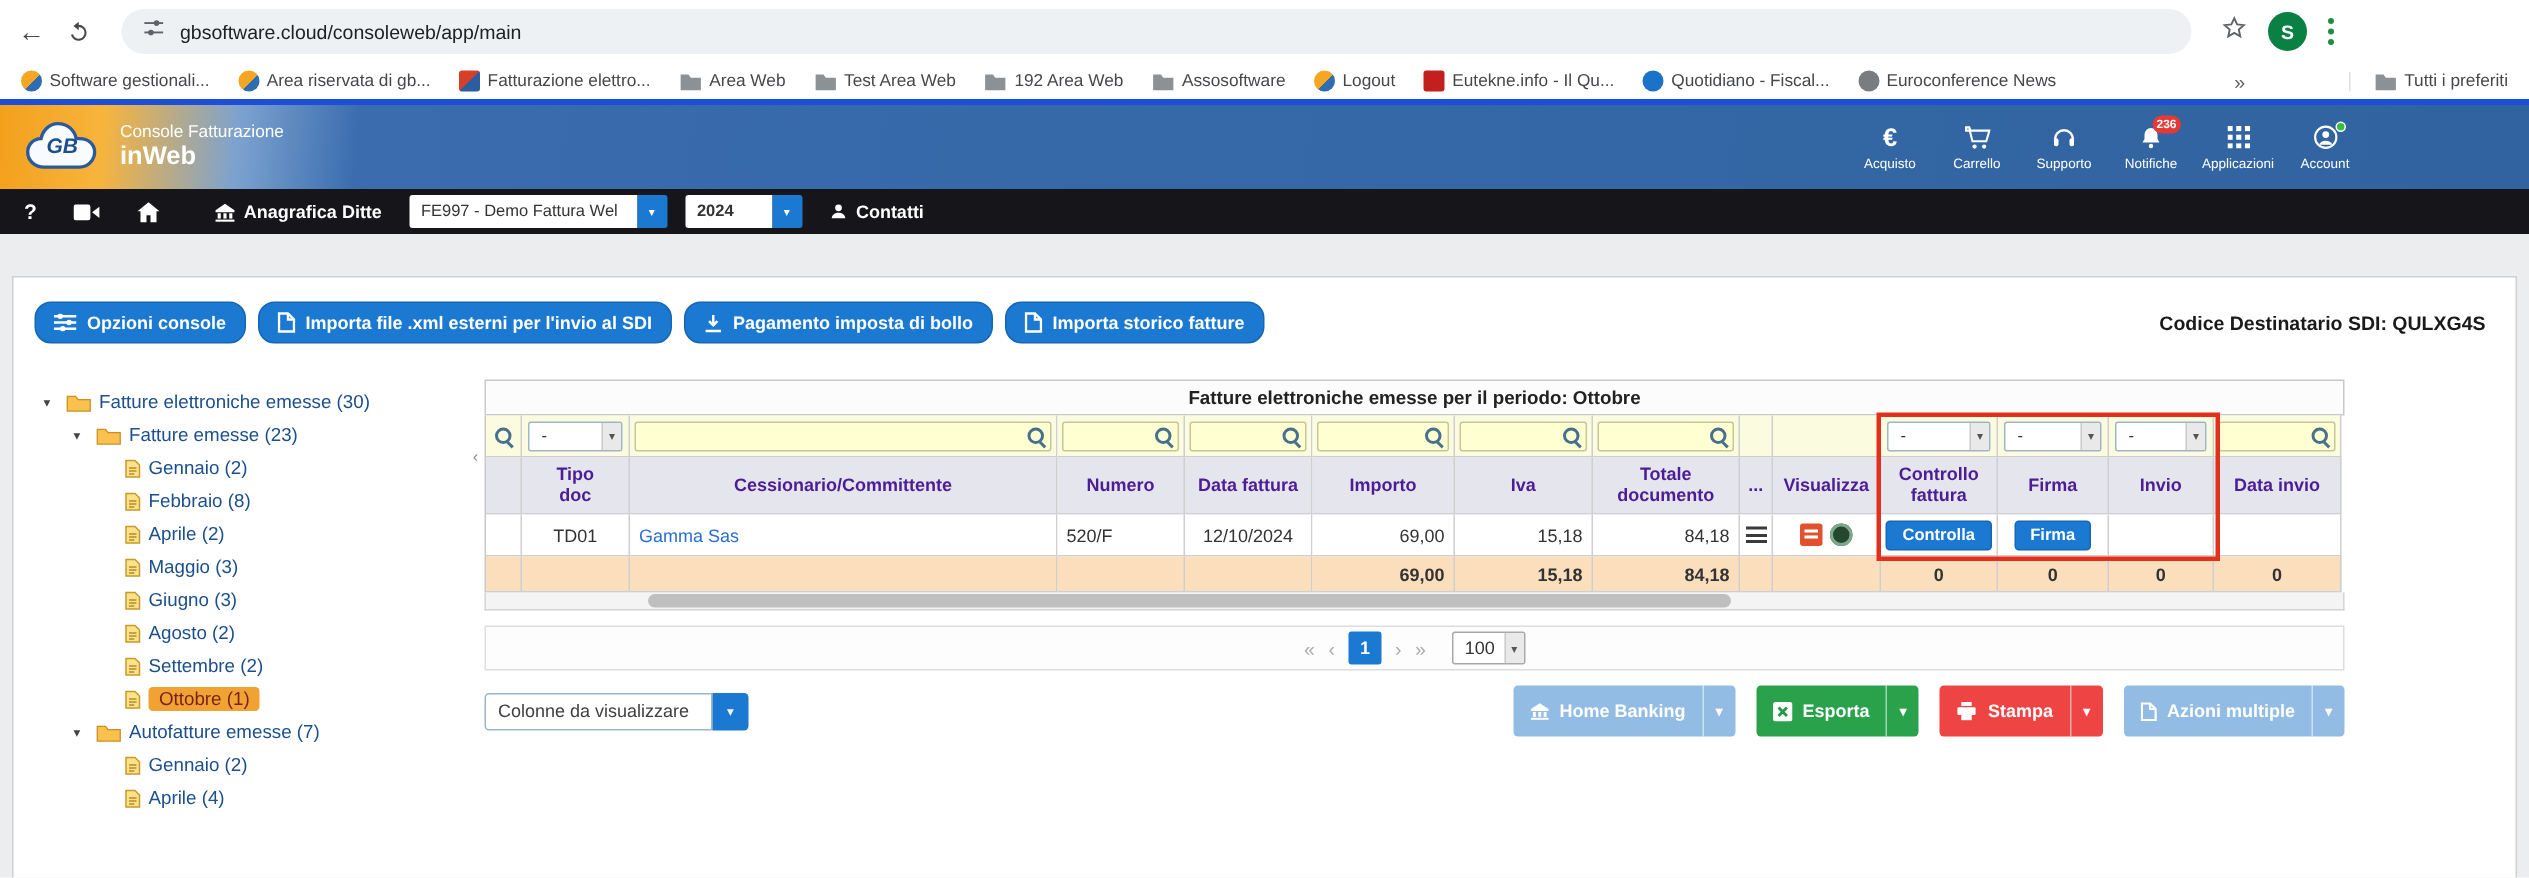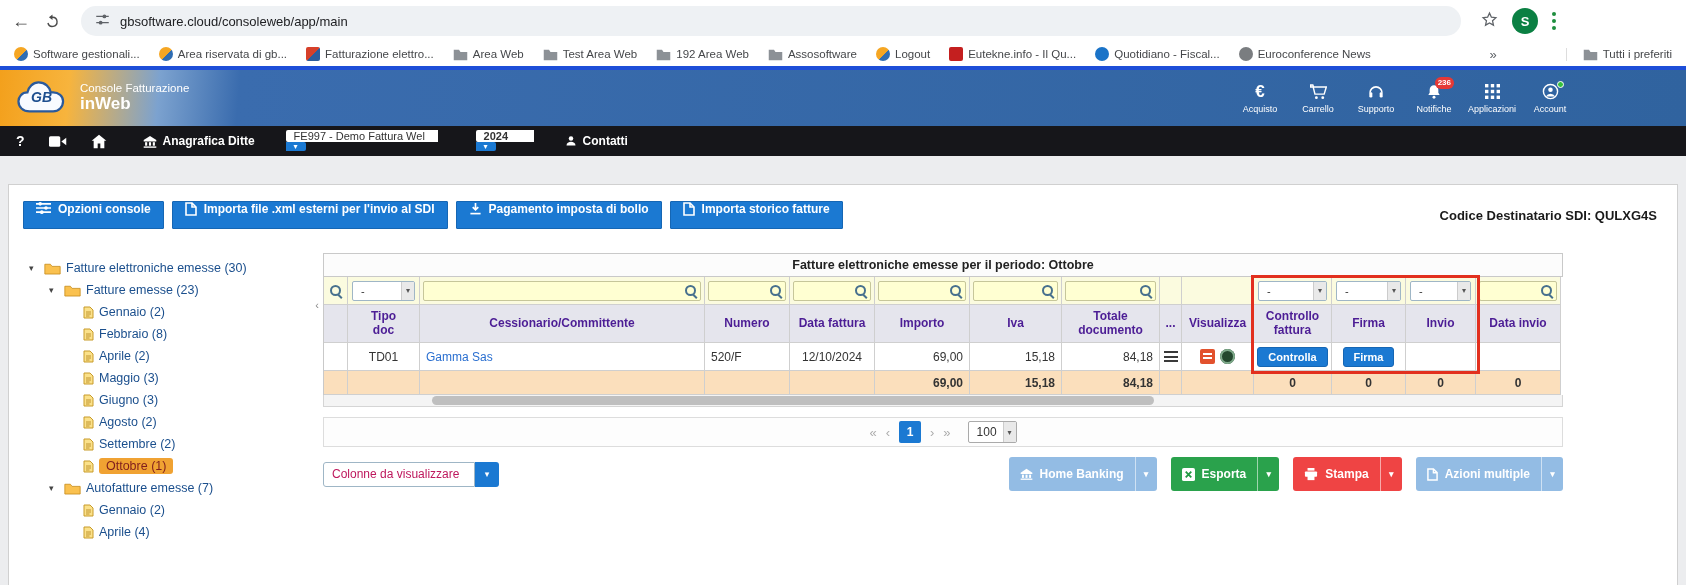--- a/index.html
+++ b/index.html
@@ -33,30 +33,30 @@
   .header-actions{margin-left:auto;display:flex;gap:6px;padding-right:110px;}
   .ha{width:52px;display:flex;flex-direction:column;align-items:center;gap:3px;position:relative;color:#fff;}
   .ha-icon{height:19px;display:flex;align-items:center;justify-content:center;font-size:17px;font-weight:bold;}
   .ha-label{font-size:9px;}
   .badge{position:absolute;top:-5px;right:6px;background:#e53935;color:#fff;font-size:8px;font-weight:bold;border-radius:8px;padding:1px 3px;line-height:1.2;}
   .acc-dot{position:absolute;top:-1px;right:12px;width:7px;height:7px;background:#35c03c;border-radius:50%;border:1px solid #fff;}
   
   .subnav{height:30px;background:#16161a;display:flex;align-items:center;padding:0 16px;color:#fff;}
   .sn-item{margin-right:24px;font-weight:bold;font-size:14px;display:flex;align-items:center;}
   .sn-group{display:flex;align-items:center;gap:6px;font-weight:bold;font-size:12px;margin:0 12px;}
-  .dselect{display:flex;height:22px;margin:0 19px;flex-direction:column;}
+  .dselect{display:flex;height:22px;margin:0 6px;}
   .ds-value{background:#fff;font-size:11px;color:#333;display:flex;align-items:center;padding:0 8px;border-radius:2px 0 0 2px;white-space:nowrap;overflow:hidden;}
   .ds-company{width:152px;}
   .ds-year{width:58px;font-weight:bold;}
   .ds-caret{width:20px;background:#1b79d2;color:#fff;font-size:8px;display:flex;align-items:center;justify-content:center;border-radius:0 2px 2px 0;}
   
   .page{padding:28px 8px 0;}
   .panel{background:#fff;border:1px solid #d0d0d0;height:520px;padding:16px 14px 0;position:relative;}
   .actions-row{display:flex;align-items:center;gap:8px;margin-bottom:24px;}
-  .btn-blue{background:#1b79d2;border:1px solid #1566b4;color:#fff;font-weight:bold;font-size:12px;height:28px;padding:0 12px;border-radius:1px;display:flex;gap:7px;align-items:flex-start;font-family:"Liberation Sans",sans-serif;}
+  .btn-blue{background:#1b79d2;border:1px solid #1566b4;color:#fff;font-weight:bold;font-size:12px;height:28px;padding:0 12px;border-radius:11px;display:flex;gap:7px;align-items:center;font-family:"Liberation Sans",sans-serif;}
   .sdi{margin-left:auto;font-weight:bold;font-size:13px;color:#1a1a1a;padding-right:6px;}
   .content-row{display:flex;align-items:flex-start;}
   
   .tree{width:288px;padding-top:4px;}
   .ti{height:22px;display:flex;align-items:center;gap:5px;font-size:12.5px;color:#1b4f8d;white-space:nowrap;}
   .l0{padding-left:6px;}
   .l1{padding-left:26px;}
   .l2{padding-left:60px;}
   .exp{font-size:9px;color:#444;width:10px;flex:none;}
   .ti.sel .tlabel{background:#f0a232;color:#7f1d1d;padding:1px 7px;border-radius:3px;text-align:center;}
@@ -89,21 +89,21 @@
   .vis-icons{display:flex;gap:5px;align-items:center;}
   .cell-btn{background:#1b79d2;color:#fff;font-weight:bold;font-size:11px;border:1px solid #1566b4;border-radius:3px;height:20px;padding:0 10px;display:flex;align-items:center;font-family:"Liberation Sans",sans-serif;}
   .red-box{position:absolute;left:927px;top:-2px;width:229px;height:99px;border:3px solid #e2301e;pointer-events:none;z-index:4;}
   .hscroll{height:12px;border:1px solid #d5d5d5;border-top:none;background:#f4f4f4;position:relative;}
   .thumb{position:absolute;top:1px;left:108px;height:9px;width:722px;background:#bfbfbf;border-radius:5px;}
   .pagi{height:30px;margin-top:10px;border:1px solid #ddd;background:#fdfdfd;display:flex;align-items:center;justify-content:center;gap:9px;font-size:13px;color:#adadad;}
   .pg-current{width:22px;height:22px;background:#1b79d2;color:#fff;font-weight:bold;font-size:12px;border-radius:2px;display:flex;align-items:center;justify-content:center;}
   .size-select{margin-left:8px;height:22px;border:1px solid #aaa;background:#fff;color:#333;font-size:12px;display:flex;align-items:center;padding-left:8px;border-radius:2px;gap:6px;}
   .footer-row{display:flex;align-items:center;margin-top:10px;}
   .col-select{display:flex;height:25px;}
-  .cs-value{width:152px;background:#fff;border:1px solid #9fb6c6;font-size:12px;color:#be185d;display:flex;align-items:center;padding-left:8px;border-radius:3px 0 0 3px;white-space:nowrap;overflow:hidden;}
+  .cs-value{width:152px;background:#fff;border:1px solid #9fb6c6;font-size:12px;color:#404040;display:flex;align-items:center;padding-left:8px;border-radius:3px 0 0 3px;white-space:nowrap;overflow:hidden;}
   .cs-caret{width:24px;background:#1b79d2;color:#fff;display:flex;align-items:center;justify-content:center;font-size:9px;border-radius:0 3px 3px 0;}
   .fbtns{margin-left:auto;display:flex;gap:14px;}
   .split{height:34px;border-radius:3px;display:flex;align-items:stretch;color:#fff;font-weight:bold;font-size:12px;}
   .sp-main{display:flex;align-items:center;gap:7px;padding:0 11px;white-space:nowrap;}
   .sp-caret{width:22px;display:flex;align-items:center;justify-content:center;border-left:1px solid rgba(255,255,255,.55);font-size:9px;}
   .hb,.am{background:#93bce4;}
   .expg{background:#2aa24c;}
   .stp{background:#ef4444;}
 </style>
 </head>

